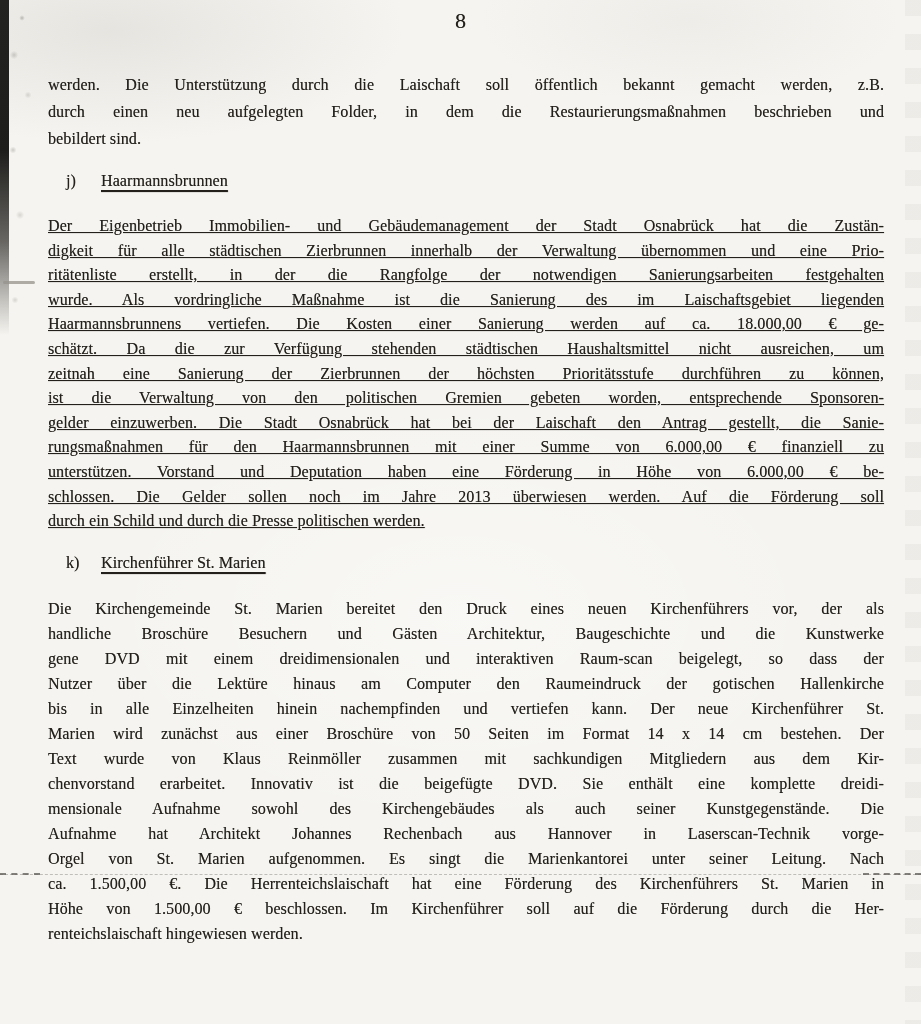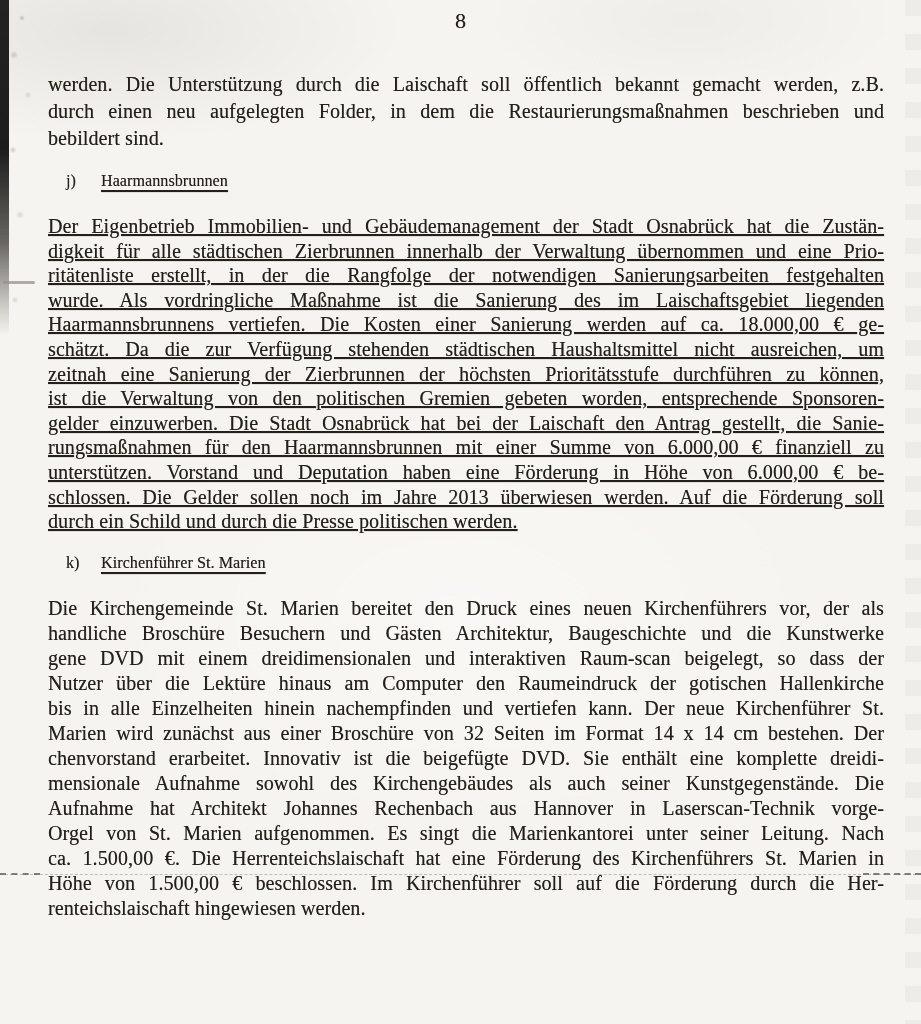--- a/index.html
+++ b/index.html
@@ -57,21 +57,21 @@
   }
 
   
   .doc-text { text-shadow: 0.2px 0.2px 0.6px rgba(45,42,36,0.55); letter-spacing: 0.1px; }
 
   .page-number {
     position: absolute; top: 8px; left: 0; width: 921px;
     text-align: center; font-size: 22px;
   }
 
-  .para { position: absolute; left: 48px; width: 836px; font-size: 20px; }
+  .para { position: absolute; left: 48px; width: 836px; font-size: 16px; }
   .para-line { text-align: justify; text-align-last: justify; white-space: normal; }
   .para .para-line:last-child { text-align-last: left; }
 
   #intro { top: 71px; }
   #intro .para-line { line-height: 27px; }
 
   #para-j { top: 214px; }
   #para-j .para-line { line-height: 24.6px; text-decoration: underline; }
 
   #para-k { top: 596px; }
@@ -129,21 +129,22 @@
   <div class="heading doc-text" id="heading-k">
     <span class="marker">k)</span><span class="title">Kirchenführer St. Marien</span>
   </div>
 
   <div class="para doc-text" id="para-k">
       <div class="para-line">Die Kirchengemeinde St. Marien bereitet den Druck eines neuen Kirchenführers vor, der als</div>
       <div class="para-line">handliche Broschüre Besuchern und Gästen Architektur, Baugeschichte und die Kunstwerke</div>
       <div class="para-line">gene DVD mit einem dreidimensionalen und interaktiven Raum-scan beigelegt, so dass der</div>
       <div class="para-line">Nutzer über die Lektüre hinaus am Computer den Raumeindruck der gotischen Hallenkirche</div>
       <div class="para-line">bis in alle Einzelheiten hinein nachempfinden und vertiefen kann. Der neue Kirchenführer St.</div>
-      <div class="para-line">Marien wird zunächst aus einer Broschüre von 32 Seiten im Format 14 x 14 cm bestehen. Der</div>
+      <div class="para-line">Marien wird zunächst aus einer Broschüre von 50 Seiten im Format 14 x 14 cm bestehen. Der</div>
+      <div class="para-line">Text wurde von Klaus Reinmöller zusammen mit sachkundigen Mitgliedern aus dem Kir-</div>
       <div class="para-line">chenvorstand erarbeitet. Innovativ ist die beigefügte DVD. Sie enthält eine komplette dreidi-</div>
       <div class="para-line">mensionale Aufnahme sowohl des Kirchengebäudes als auch seiner Kunstgegenstände. Die</div>
       <div class="para-line">Aufnahme hat Architekt Johannes Rechenbach aus Hannover in Laserscan-Technik vorge-</div>
       <div class="para-line">Orgel von St. Marien aufgenommen. Es singt die Marienkantorei unter seiner Leitung. Nach</div>
       <div class="para-line">ca. 1.500,00 €. Die Herrenteichslaischaft hat eine Förderung des Kirchenführers St. Marien in</div>
       <div class="para-line">Höhe von 1.500,00 € beschlossen. Im Kirchenführer soll auf die Förderung durch die Her-</div>
       <div class="para-line">renteichslaischaft hingewiesen werden.</div>
     </div>
 
 </div>

